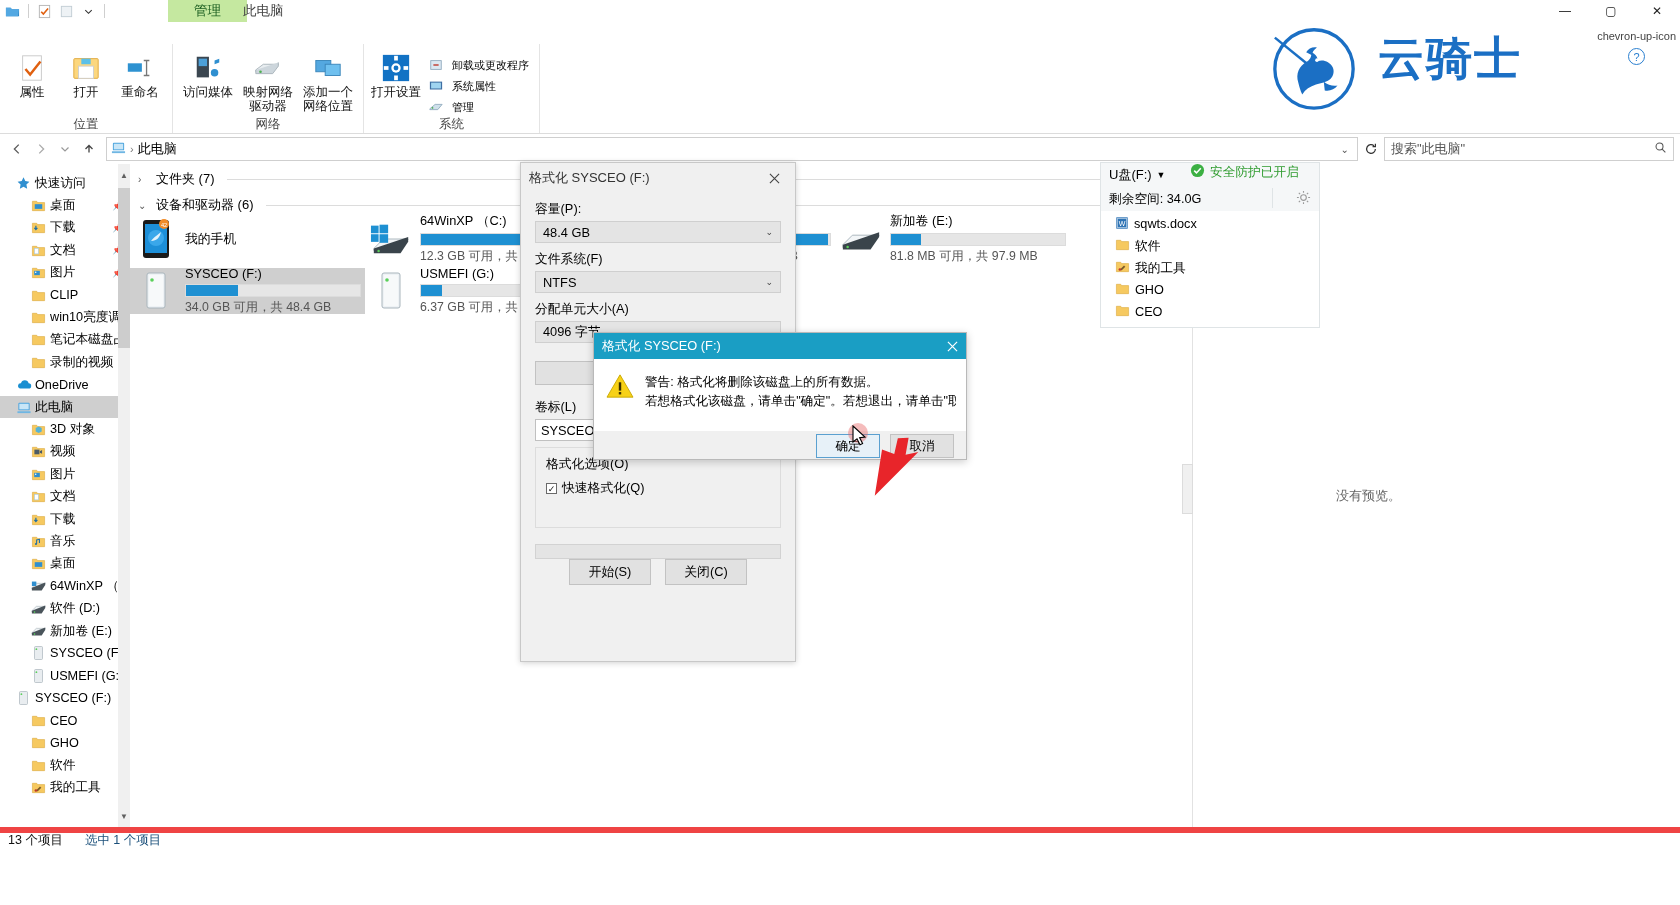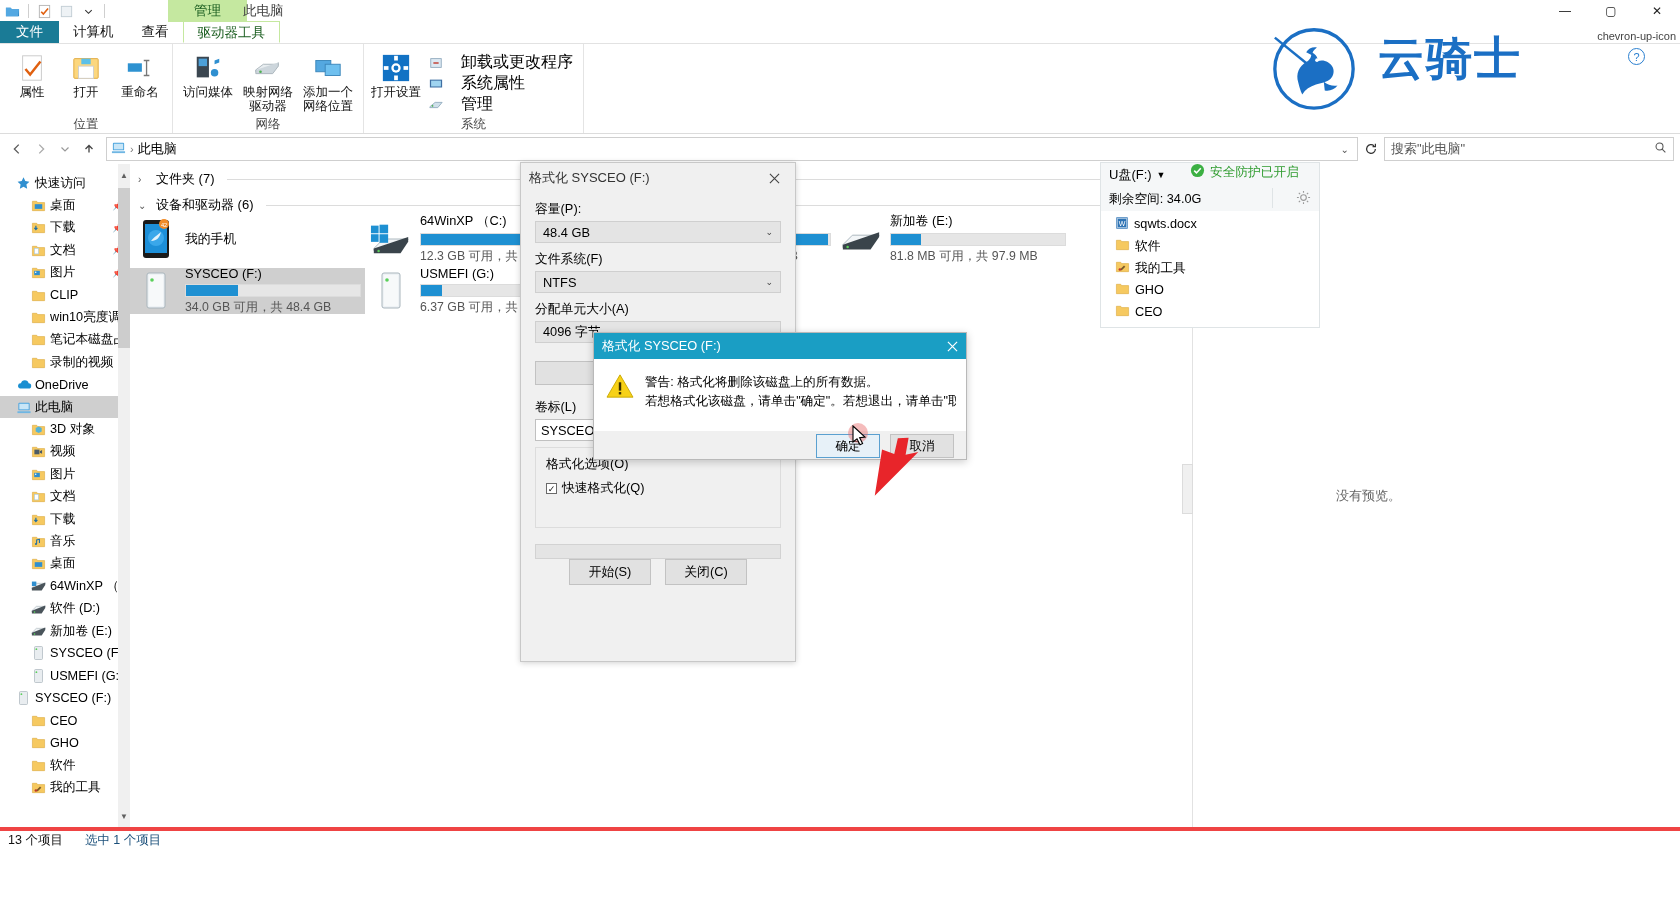--- a/index.html
+++ b/index.html
@@ -64,21 +64,21 @@
   .rgroup-items { flex: 1; display: flex; align-items: flex-start; padding-top: 5px; gap: 2px; }
   .rgroup-label { height: 16px; line-height: 14px; text-align: center; font-size: 12.5px; color: #444; }
   .bigbtn {
     width: 52px; display: flex; flex-direction: column; align-items: center;
     padding: 2px 1px; cursor: default;
   }
   .bigbtn .gl { height: 34px; display: flex; align-items: center; justify-content: center; }
   .bigbtn .tx { font-size: 12.5px; text-align: center; line-height: 14px; color: #111; }
   .bigbtn.wide { width: 58px; }
   .smallcol { display: flex; flex-direction: column; justify-content: flex-start; padding-top: 3px; }
-  .smallbtn { display: flex; align-items: center; gap: 17px; height: 21px; font-size: 16px; padding: 0 4px; }
+  .smallbtn { display: flex; align-items: flex-end; gap: 8px; height: 21px; font-size: 11px; padding: 0 4px; }
   .smallbtn .gl { width: 16px; height: 16px; display: inline-flex; align-items: center; justify-content: center; }
 
   
   .addrbar {
     position: absolute; left: 0; top: 134px; width: 1680px; height: 30px;
     display: flex; align-items: center; background: #fff; gap: 2px; padding: 0 6px;
   }
   .navbtn { width: 22px; height: 24px; display: flex; align-items: center; justify-content: center;
             color: #7a7a7a; font-size: 14px; }
   .navbtn.on { color: #222; }
@@ -165,21 +165,21 @@
                 gap: 5px; font-size: 12.7px; color: #2e9b2e; z-index: 31; }
   .usbsub { height: 24px; display: flex; align-items: center; padding: 0 8px; font-size: 12.7px; }
   .usbgear { position: absolute; right: 8px; top: 27px; color: #8a8a8a; font-size: 14px; }
   .usbdiv { position: absolute; right: 46px; top: 25px; width: 1px; height: 20px; background: #dfe4e6; }
   .usblist { background: #fff; padding: 2px 0 4px 0; }
   .usbitem { height: 22px; display: flex; align-items: center; gap: 5px; padding-left: 14px; font-size: 12.7px; }
 
   
   .statusbar {
     position: absolute; left: 0; top: 827px; width: 1680px; height: 22px;
-    border-top: 4px solid #ef4444; display: flex; align-items: flex-end;
+    border-top: 6px solid #ef4444; display: flex; align-items: flex-end;
     padding: 0 8px; gap: 22px; font-size: 12.5px; color: #111; background: #fff;
   }
 
   
   .fmtdlg {
     position: absolute; left: 520px; top: 162px; width: 276px; height: 500px;
     background: #f0f0f0; border: 1px solid #c8c8c8; z-index: 50;
     box-shadow: 0 1px 6px rgba(0,0,0,0.18);
   }
   .fmtdlg .dhead { height: 30px; display: flex; align-items: center; padding: 0 8px; font-size: 13px; color: #333; }
@@ -284,26 +284,20 @@
     </div>
     <div class="win-title">此电脑</div>
 
     <div class="wbtns">
       <div class="wbtn">—</div>
       <div class="wbtn">▢</div>
       <div class="wbtn close">✕</div>
     </div>
   </div>
 
-  <div class="tabstrip">
-    <div class="rtab file">文件</div>
-    <div class="rtab">计算机</div>
-    <div class="rtab">查看</div>
-    <div class="rtab ctx">驱动器工具</div>
-  </div>
 
   <div class="ribbon">
 
     <div class="rgroup">
       <div class="rgroup-items">
         <div class="bigbtn">
           <span class="gl">
             <svg width="30" height="30" viewBox="0 0 32 32">
                 <rect x="6" y="3" width="20" height="26" fill="#fff" stroke="#c9c9c9"></rect>
                 <path d="M9 17l5 6 11-14" stroke="#e06010" stroke-width="2.6" fill="none"></path>

